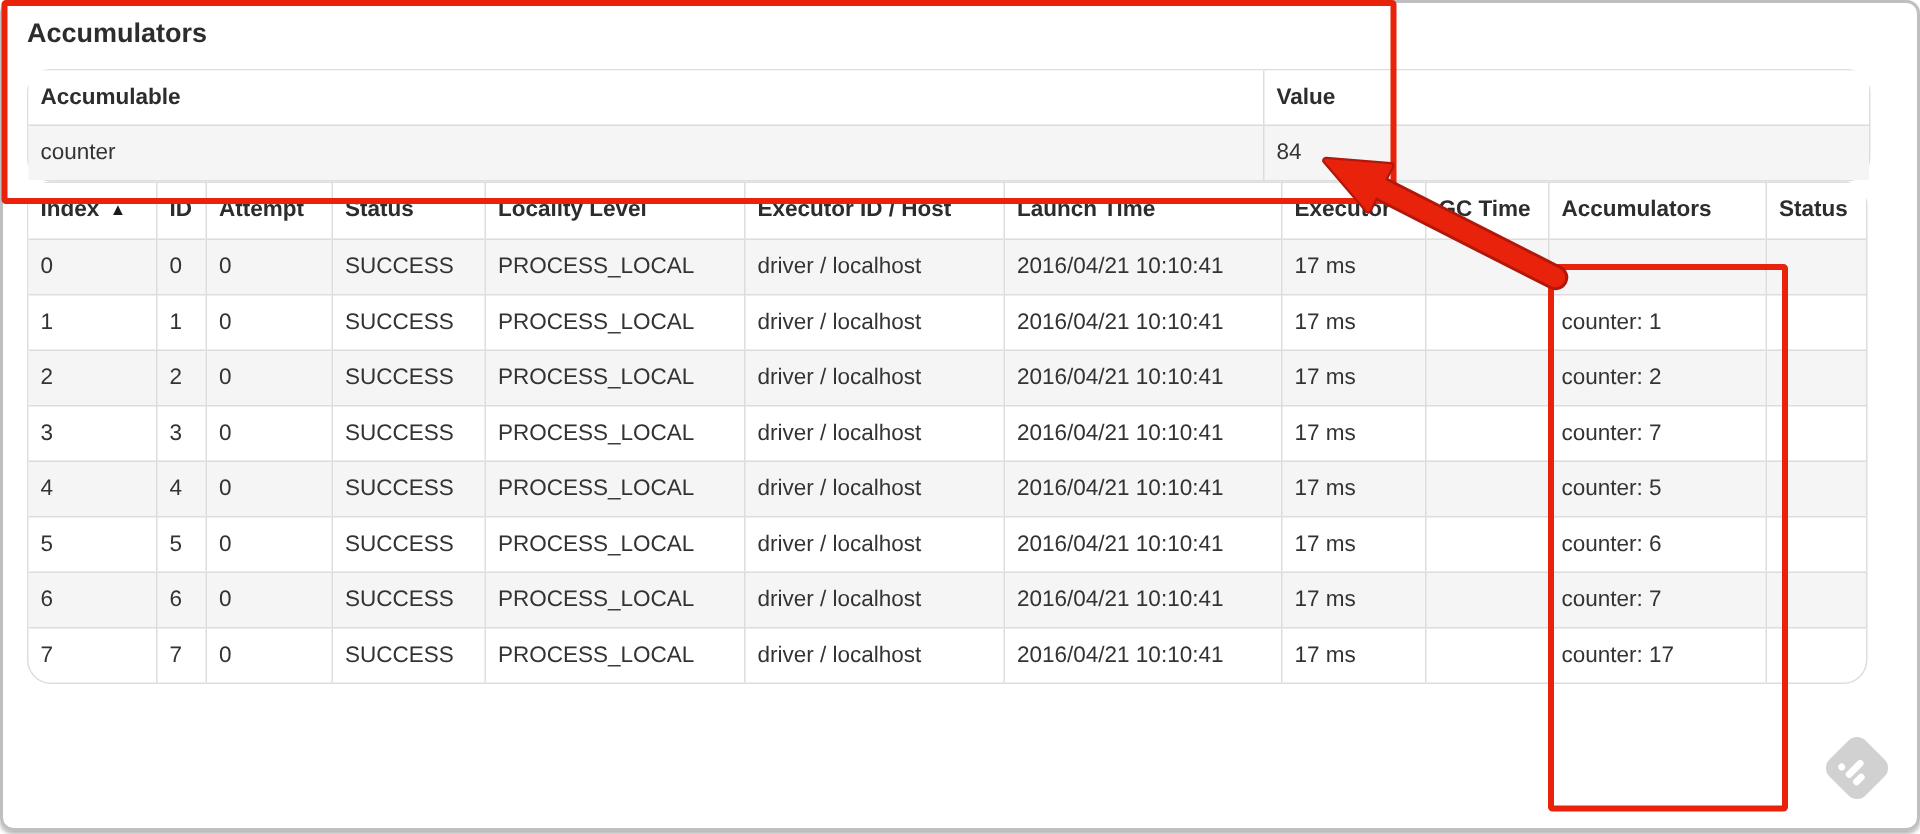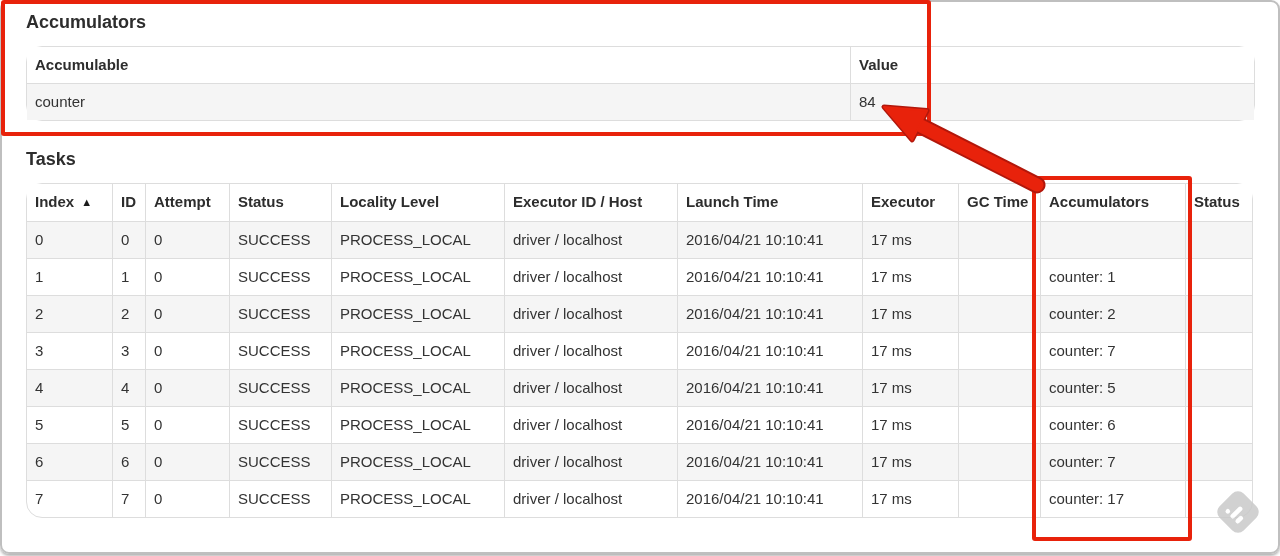--- a/index.html
+++ b/index.html
@@ -8,21 +8,21 @@
     width: 1280px;
     height: 556px;
     overflow: hidden;
     background: #ffffff;
     font-family: "Liberation Sans", "DejaVu Sans", sans-serif;
     color: #333333;
     position: relative;
   }
   .content {
     position: absolute;
-    left: 26px;
+    left: 18px;
     top: 12px;
     width: 1227px;
   }
   h2.section-title {
     font-size: 18px;
     line-height: 21px;
     font-weight: bold;
     color: #2d2d2d;
     margin: 0 0 13px 0;
   }
@@ -116,21 +116,20 @@
         </tr>
     </thead>
     <tbody>
         <tr>
           <td>counter</td>
           <td>84</td>
         </tr>
       </tbody>
   </table>
 
-  <h2 class="section-title tasks">Tasks</h2>
 
   <table class="ui-table">
     <colgroup>
       <col style="width:85px">
         <col style="width:33px">
         <col style="width:84px">
       <col style="width:102px">
         <col style="width:173px">
         <col style="width:173px">
       <col style="width:185px">

